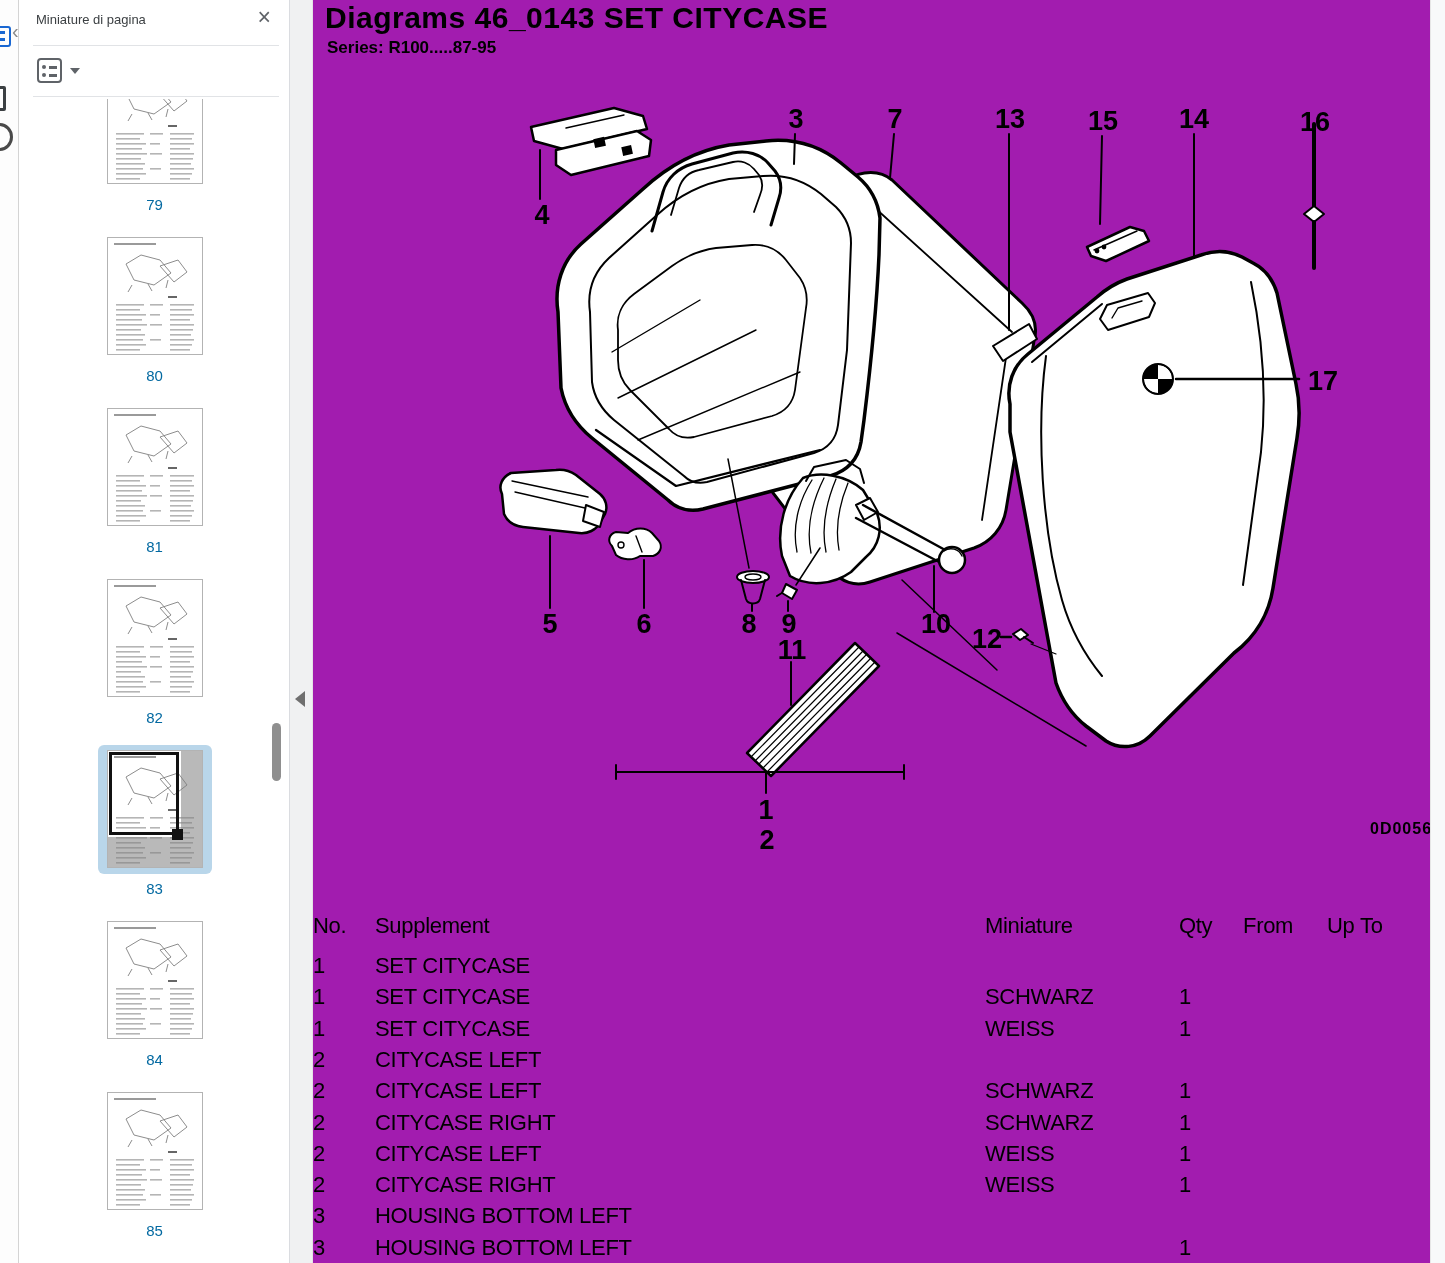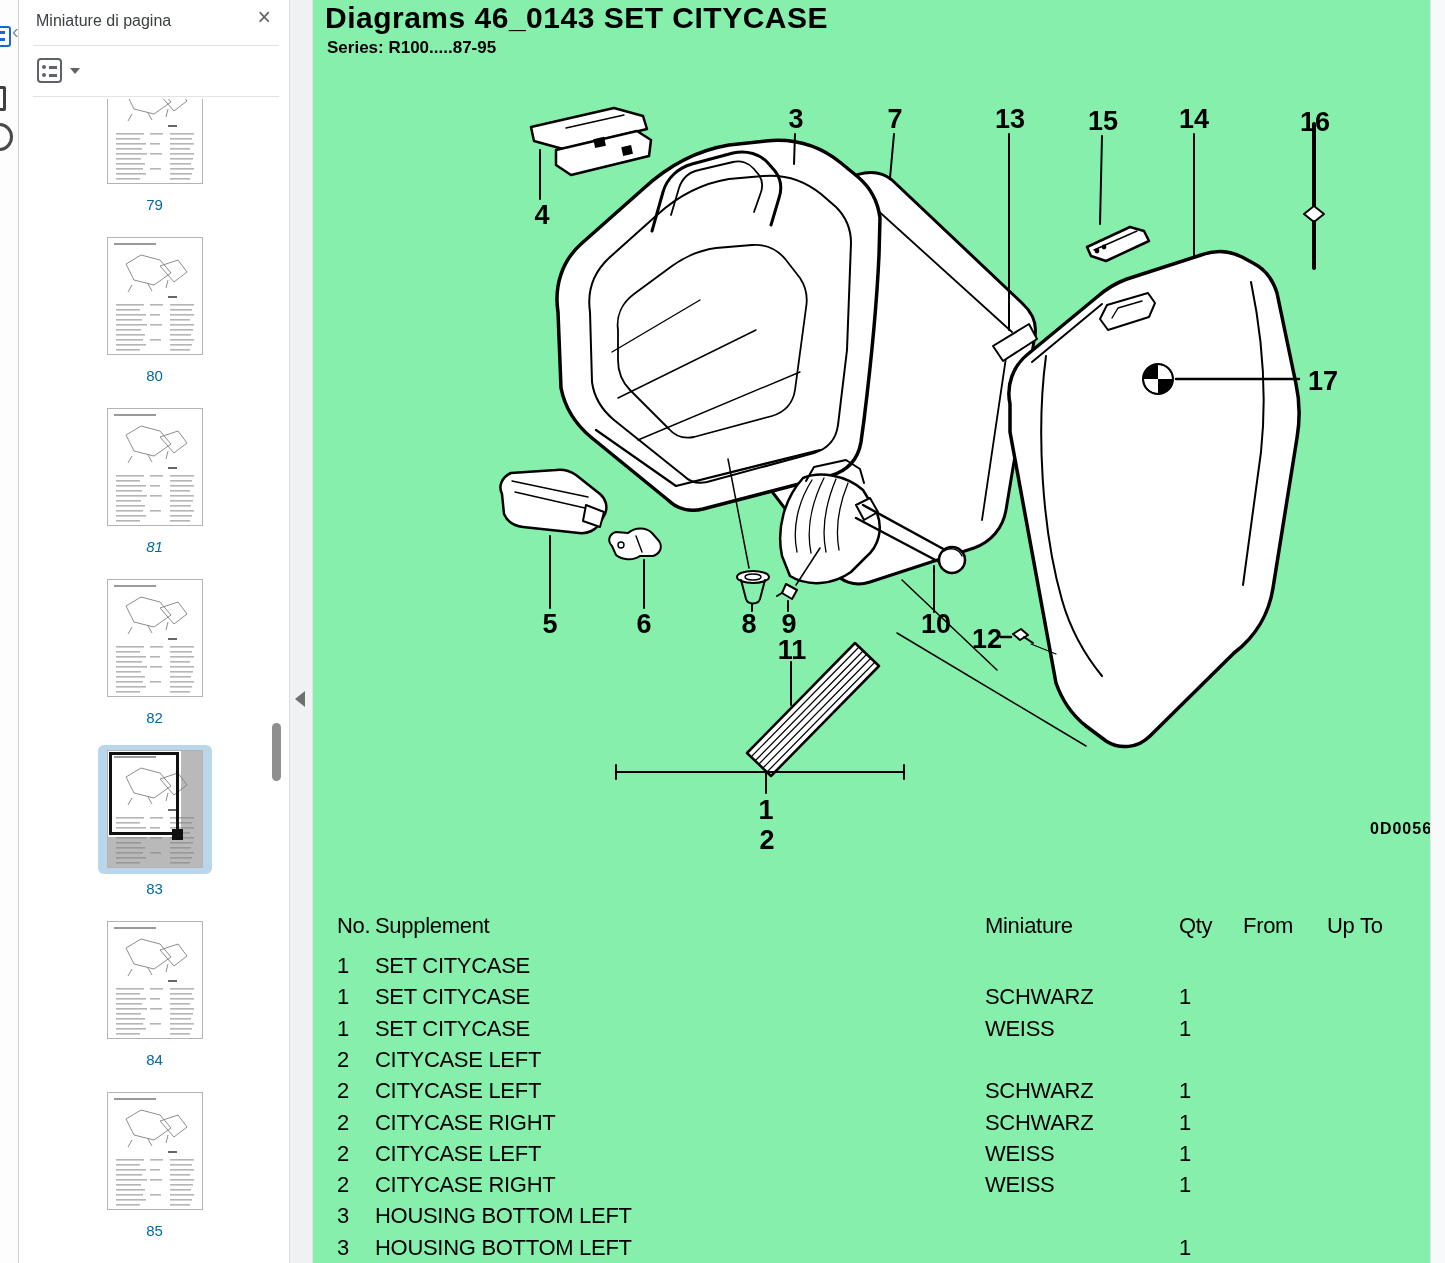--- a/index.html
+++ b/index.html
@@ -16,21 +16,21 @@
   .rail-ic-doc { position:absolute; left:-6px; top:86px; width:12px; height:25px;
                  border:3px solid #3c4043; border-radius:2px; }
   .rail-ic-ring { position:absolute; left:-14px; top:123px; width:27px; height:28px;
                   border:3px solid #4a4a4a; border-radius:50%; }
   .rail-notch { position:absolute; left:12px; top:20px; font-size:20px; color:#8a8a8a; }
 
   
   .sidebar { position:absolute; left:19px; top:0; width:271px; height:1263px;
              background:#fff; border-right:1px solid #dadce0; z-index:5; }
   .sb-header { position:absolute; left:0; top:0; width:100%; height:45px; }
-  .sb-title { position:absolute; left:17px; top:12px; font-size:16px; color:#3c4043; }
+  .sb-title { position:absolute; left:17px; top:12px; font-size:13px; color:#3c4043; }
   .sb-close { position:absolute; right:18px; top:6px; font-size:23px; color:#5f6368; cursor:pointer; line-height:1; }
   .sb-div1 { position:absolute; left:14px; right:10px; top:45px; height:1px; background:#e1e3e6; }
   .sb-div2 { position:absolute; left:14px; right:10px; top:96px; height:1px; background:#e1e3e6; }
   .sb-toolbar { position:absolute; left:0; top:52px; height:40px; width:100%; }
   .view-opt-btn { position:absolute; left:18px; top:4px; width:52px; height:30px; cursor:pointer; }
   .vo-icon { position:absolute; left:0; top:2px; width:25px; height:25px; border:2px solid #5f6368; border-radius:4px; }
   .vo-icon i { position:absolute; left:3px; top:5px; width:4px; height:4px; border-radius:50%; background:#5f6368; box-shadow:0 8px 0 #5f6368; }
   .vo-icon b { position:absolute; left:10px; top:6px; width:8px; height:2.5px; background:#5f6368; box-shadow:0 8px 0 #5f6368; }
   .vo-caret { position:absolute; left:33px; top:12px; width:0; height:0;
               border-left:5px solid transparent; border-right:5px solid transparent; border-top:6px solid #5f6368; }
@@ -56,31 +56,31 @@
                      background:#8f8f8f; border-radius:5px; cursor:pointer; }
 
   
   .gutter { position:absolute; left:290px; top:0; width:23px; height:1263px;
             background:#f0f1f2; border-right:1px solid #e4e4e4; z-index:4; }
   .collapse-arrow { position:absolute; left:5px; top:691px; width:0; height:0; cursor:pointer;
                     border-top:8px solid transparent; border-bottom:8px solid transparent;
                     border-right:10px solid #6f6f6f; }
 
   
-  .page { position:absolute; left:313px; top:0; width:1117px; height:1263px; background:#86efac; overflow:hidden; }
+  .page { position:absolute; left:313px; top:0; width:1117px; height:1263px; background:#a21caf; overflow:hidden; }
   .doc-title { position:absolute; left:12px; top:1px; font-size:30px; font-weight:bold; letter-spacing:0.5px; }
   .doc-series { position:absolute; left:14px; top:38px; font-size:17px; font-weight:bold; }
   .fig-code { position:absolute; left:1057px; top:820px; width:90px; font-size:16px; font-weight:bold;
               letter-spacing:1px; white-space:nowrap; }
   .diagram-svg { position:absolute; left:0; top:0; }
 
   .ptable { position:absolute; left:0; top:0; width:1117px; height:1263px; font-size:22px; letter-spacing:-0.3px; }
   .prow { position:absolute; left:0; width:100%; height:28px; white-space:nowrap; }
   .prow span { position:absolute; top:0; }
-  .c-no   { left:24px; }
+  .c-no   { left:0; }
   .c-desc { left:62px; }
   .c-supp { left:672px; }
   .c-qty  { left:866px; }
   .c-from { left:930px; }
   .c-upto { left:1014px; }
 
   
   .main-scroll-track { position:absolute; right:0; top:0; width:15px; height:1263px;
                        background:#f8f9fa; border-left:1px solid #e6e6e6; z-index:6; cursor:pointer; }
 </style>
@@ -190,21 +190,21 @@
                 <rect x="62" y="106" width="22" height="1.6"></rect>
             <rect x="8" y="111" width="24" height="1.6"></rect>
                 <rect x="62" y="111" width="20" height="1.6"></rect>
           </g>
         </svg>
 
       </div>
     </div>
     <div class="thumb-num">80</div>
   </div>
-      <div class="thumb-item" style="top: 304px; font-style: italic;">
+      <div class="thumb-item" style="top: 304px;">
     <div class="thumb-sel">
       <div class="thumb-page">
         <svg width="96" height="118" viewBox="0 0 96 118">
           <rect x="6" y="5" width="42" height="2" fill="#9a9a9a"></rect>
           <g stroke="#8d8d8d" stroke-width="1" fill="none">
             <path d="M18,26 L33,17 L52,22 L63,35 L46,47 L26,42 Z"></path>
             <path d="M52,28 L70,22 L79,34 L66,44 Z"></path>
             <path d="M24,47 L20,54 M40,46 L44,53 M60,42 L58,50"></path>
           </g>
           <rect x="60" y="58" width="9" height="2" fill="#666"></rect>

